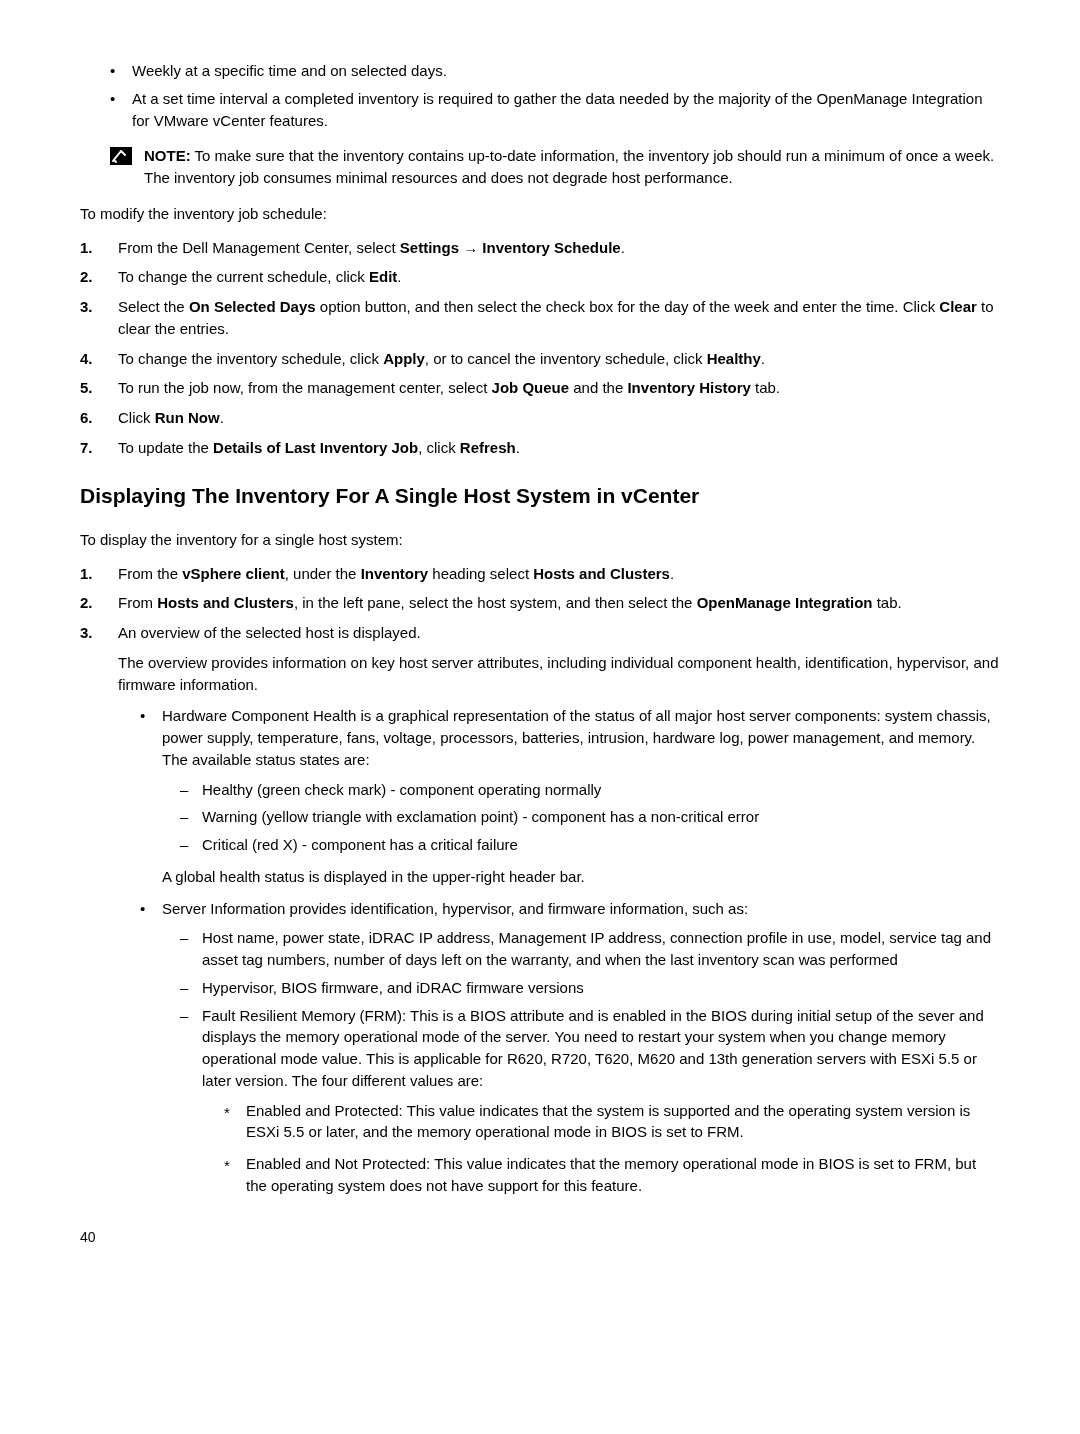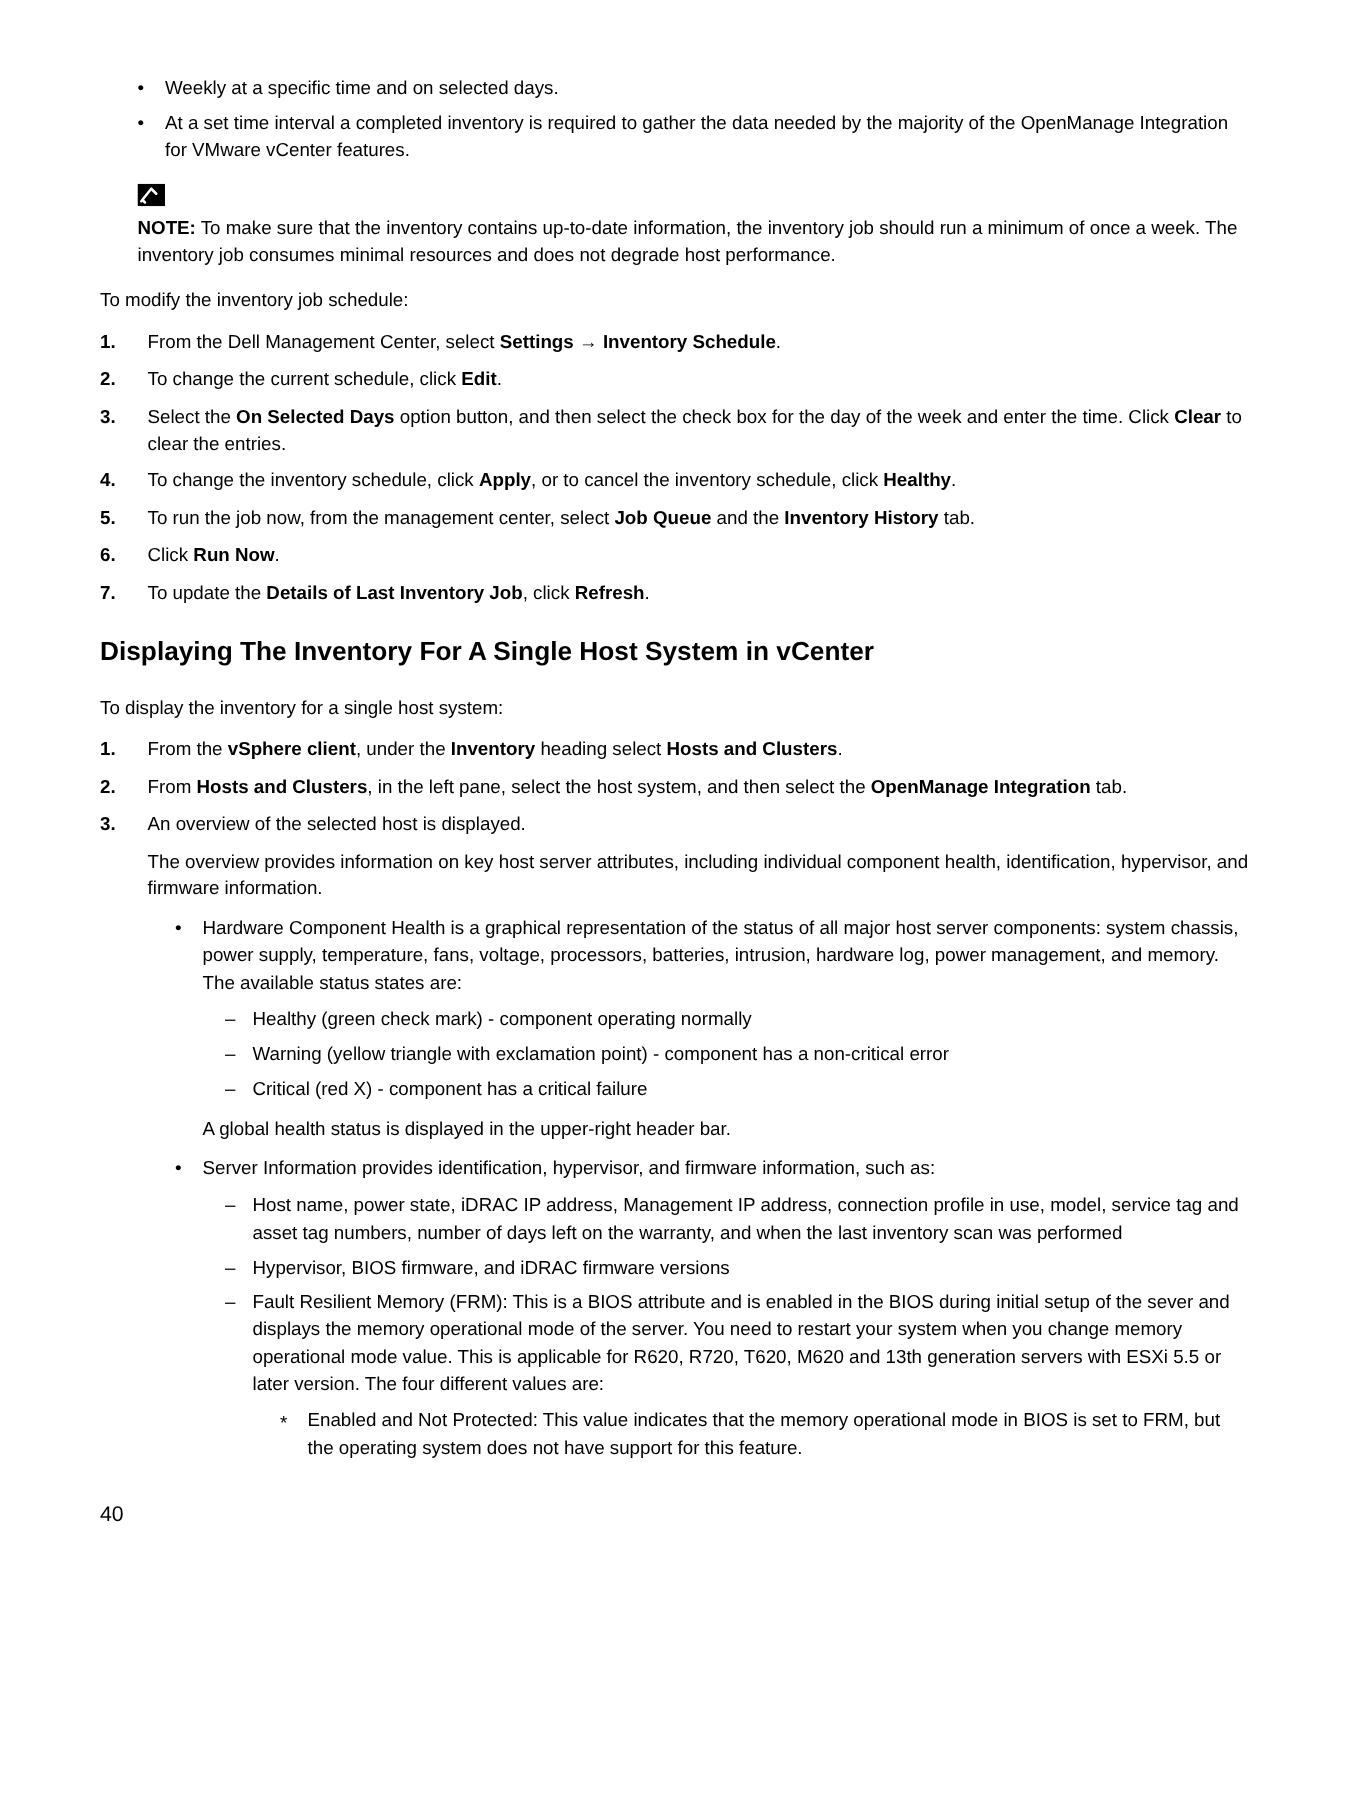--- a/index.html
+++ b/index.html
@@ -27,21 +27,20 @@
     position: absolute;
     left: 0;
     top: 0;
     font-size: 15px;
   }
   .note-row {
     display: flex;
     align-items: flex-start;
     margin: 10px 0 14px 0;
     padding-left: 30px;
-    flex-direction: column;
   }
   .note-icon {
     flex-shrink: 0;
     margin-right: 12px;
     margin-top: 2px;
   }
   .note-text {
     flex: 1;
   }
   p.body-para {
@@ -118,21 +117,21 @@
   }
   ul.star-list > li::before {
     content: "*";
     position: absolute;
     left: 0;
     top: 2px;
   }
   .bold { font-weight: bold; }
   .page-num {
     margin-top: 30px;
-    font-size: 17px;
+    font-size: 14px;
   }
 </style>
 </head>
 <body>
 
 <ul class="bullet-list">
   <li>Weekly at a specific time and on selected days.</li>
   <li>At a set time interval a completed inventory is required to gather the data needed by the majority of the OpenManage Integration for VMware vCenter features.</li>
 </ul>
 
@@ -180,20 +179,21 @@
         <div class="inner-para">A global health status is displayed in the upper-right header bar.</div>
       </li>
       <li>
         <span>Server Information provides identification, hypervisor, and firmware information, such as:</span>
         <ul class="dash-list">
           <li>Host name, power state, iDRAC IP address, Management IP address, connection profile in use, model, service tag and asset tag numbers, number of days left on the warranty, and when the last inventory scan was performed</li>
           <li>Hypervisor, BIOS firmware, and iDRAC firmware versions</li>
           <li>
             <span>Fault Resilient Memory (FRM): This is a BIOS attribute and is enabled in the BIOS during initial setup of the sever and displays the memory operational mode of the server. You need to restart your system when you change memory operational mode value. This is applicable for R620, R720, T620, M620 and 13th generation servers with ESXi 5.5 or later version. The four different values are:</span>
             <ul class="star-list">
+              <li>Enabled and Protected: This value indicates that the system is supported and the operating system version is ESXi 5.5 or later, and the memory operational mode in BIOS is set to FRM.</li>
               <li>Enabled and Not Protected: This value indicates that the memory operational mode in BIOS is set to FRM, but the operating system does not have support for this feature.</li>
             </ul>
           </li>
         </ul>
       </li>
     </ul>
   </li>
 </ol>
 
 <div class="page-num">40</div>

